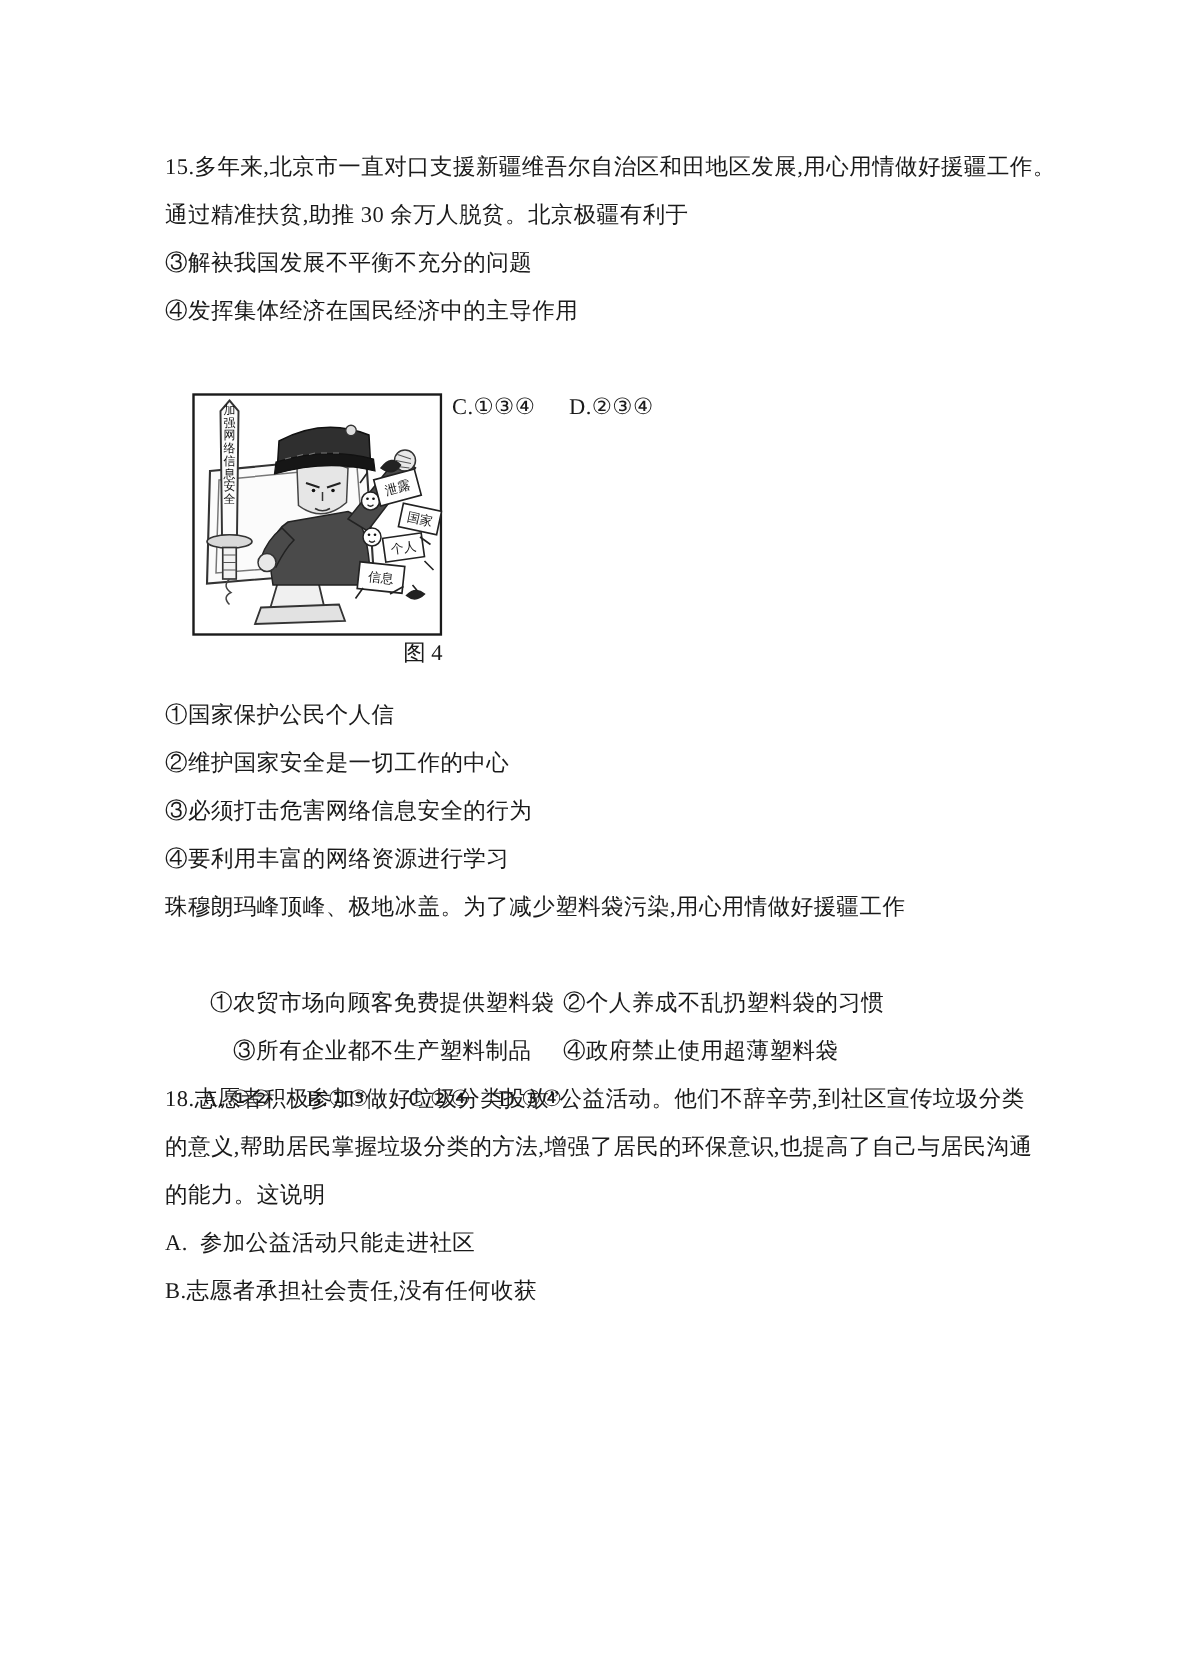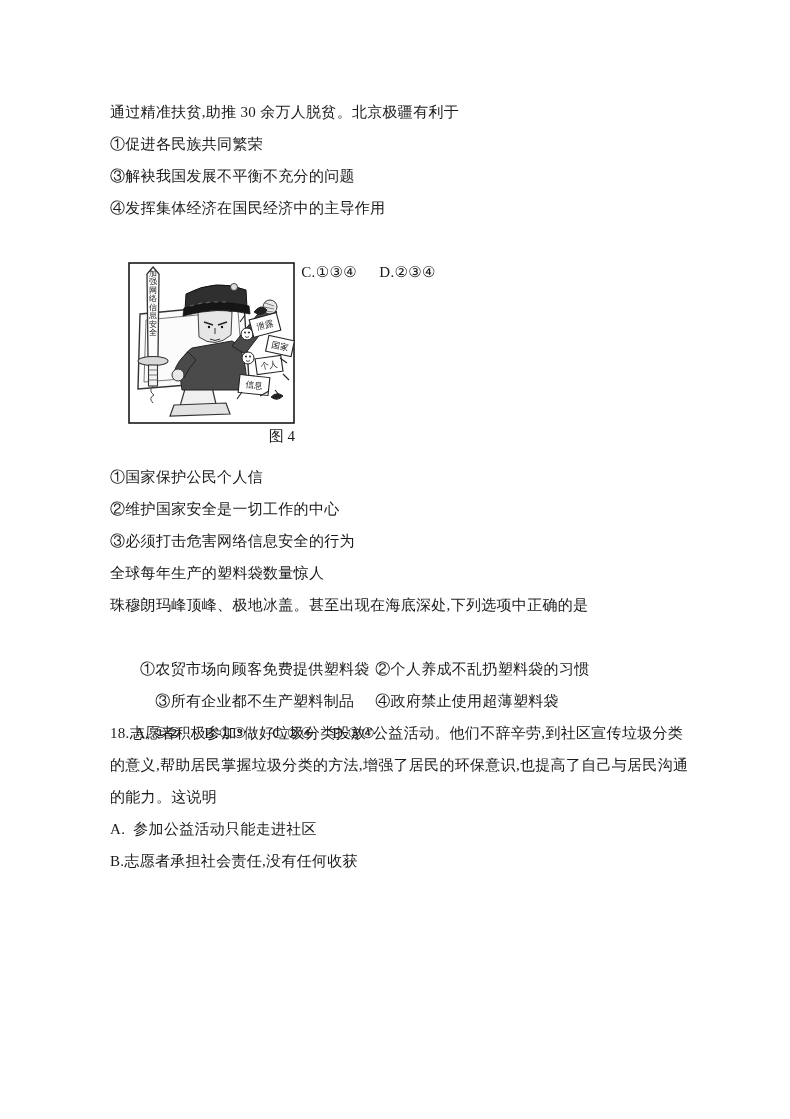--- a/index.html
+++ b/index.html
@@ -17,22 +17,22 @@
   .figure-caption{width:167px;margin-left:18px;margin-top:3px;text-align:right;
                   font-size:15px;line-height:18px;}
   svg text{font-family:"Liberation Serif","DejaVu Serif",serif;}
 </style>
 </head>
 <body>
 
 <div class="page">
   <div class="content">
 
+    <div class="line">15.多年来,北京市一直对口支援新疆维吾尔自治区和田地区发展,用心用情做好援疆工作。</div>
     <div class="line">通过精准扶贫,助推 30 余万人脱贫。北京极疆有利于</div>
-    <div class="line">①促进各民族共同繁荣</div>
     <div class="line">③解袂我国发展不平衡不充分的问题</div>
     <div class="line">④发挥集体经济在国民经济中的主导作用</div>
     <div class="line">
       <span class="opt w87">A.①②③</span><span class="opt w80">B.①②④</span><span class="opt w78">C.①③④</span><span class="opt">D.②③④</span>
     </div>
 
 
     <div class="figure-wrap">
       <svg class="figure-svg" viewBox="0 0 167 162" width="167" height="162" xmlns="http://www.w3.org/2000/svg">
 
@@ -101,23 +101,23 @@
           <path d="M112,60 l5,-7 M152,96 l7,5 M132,134 l9,-5 M114,130 l-5,7 M155,112 l6,6 M147,128 l5,6" fill="none" stroke-width="1.1"></path>
           <path d="M143,135 q6,-6 12,-1 q-6,6 -12,1 Z" fill="#222"></path>
         </g>
       </svg>
       <div class="figure-caption">图 4</div>
     </div>
 
     <div class="line">①国家保护公民个人信</div>
     <div class="line">②维护国家安全是一切工作的中心</div>
     <div class="line">③必须打击危害网络信息安全的行为</div>
-    <div class="line">全球每年生产的塑料袋数量惊人</div>
+    <div class="line">④要利用丰富的网络资源进行学习</div>
 
-    <div class="line">珠穆朗玛峰顶峰、极地冰盖。甚至出现在海底深处,下列选项中正确的是</div>
+    <div class="line">珠穆朗玛峰顶峰、极地冰盖。为了减少塑料袋污染,用心用情做好援疆工作</div>
     <div class="line">
       <span class="pair-first">①农贸市场向顾客免费提供塑料袋</span><span>②个人养成不乱扔塑料袋的习惯</span>
     </div>
     <div class="line">
       <span class="pair-first">③所有企业都不生产塑料制品</span><span>④政府禁止使用超薄塑料袋</span>
     </div>
     <div class="line">
       <span class="opt w70">A. ①②</span><span class="opt w68">B.①③</span><span class="opt w60">C.②④</span><span class="opt">D.③④</span>
     </div>
 

